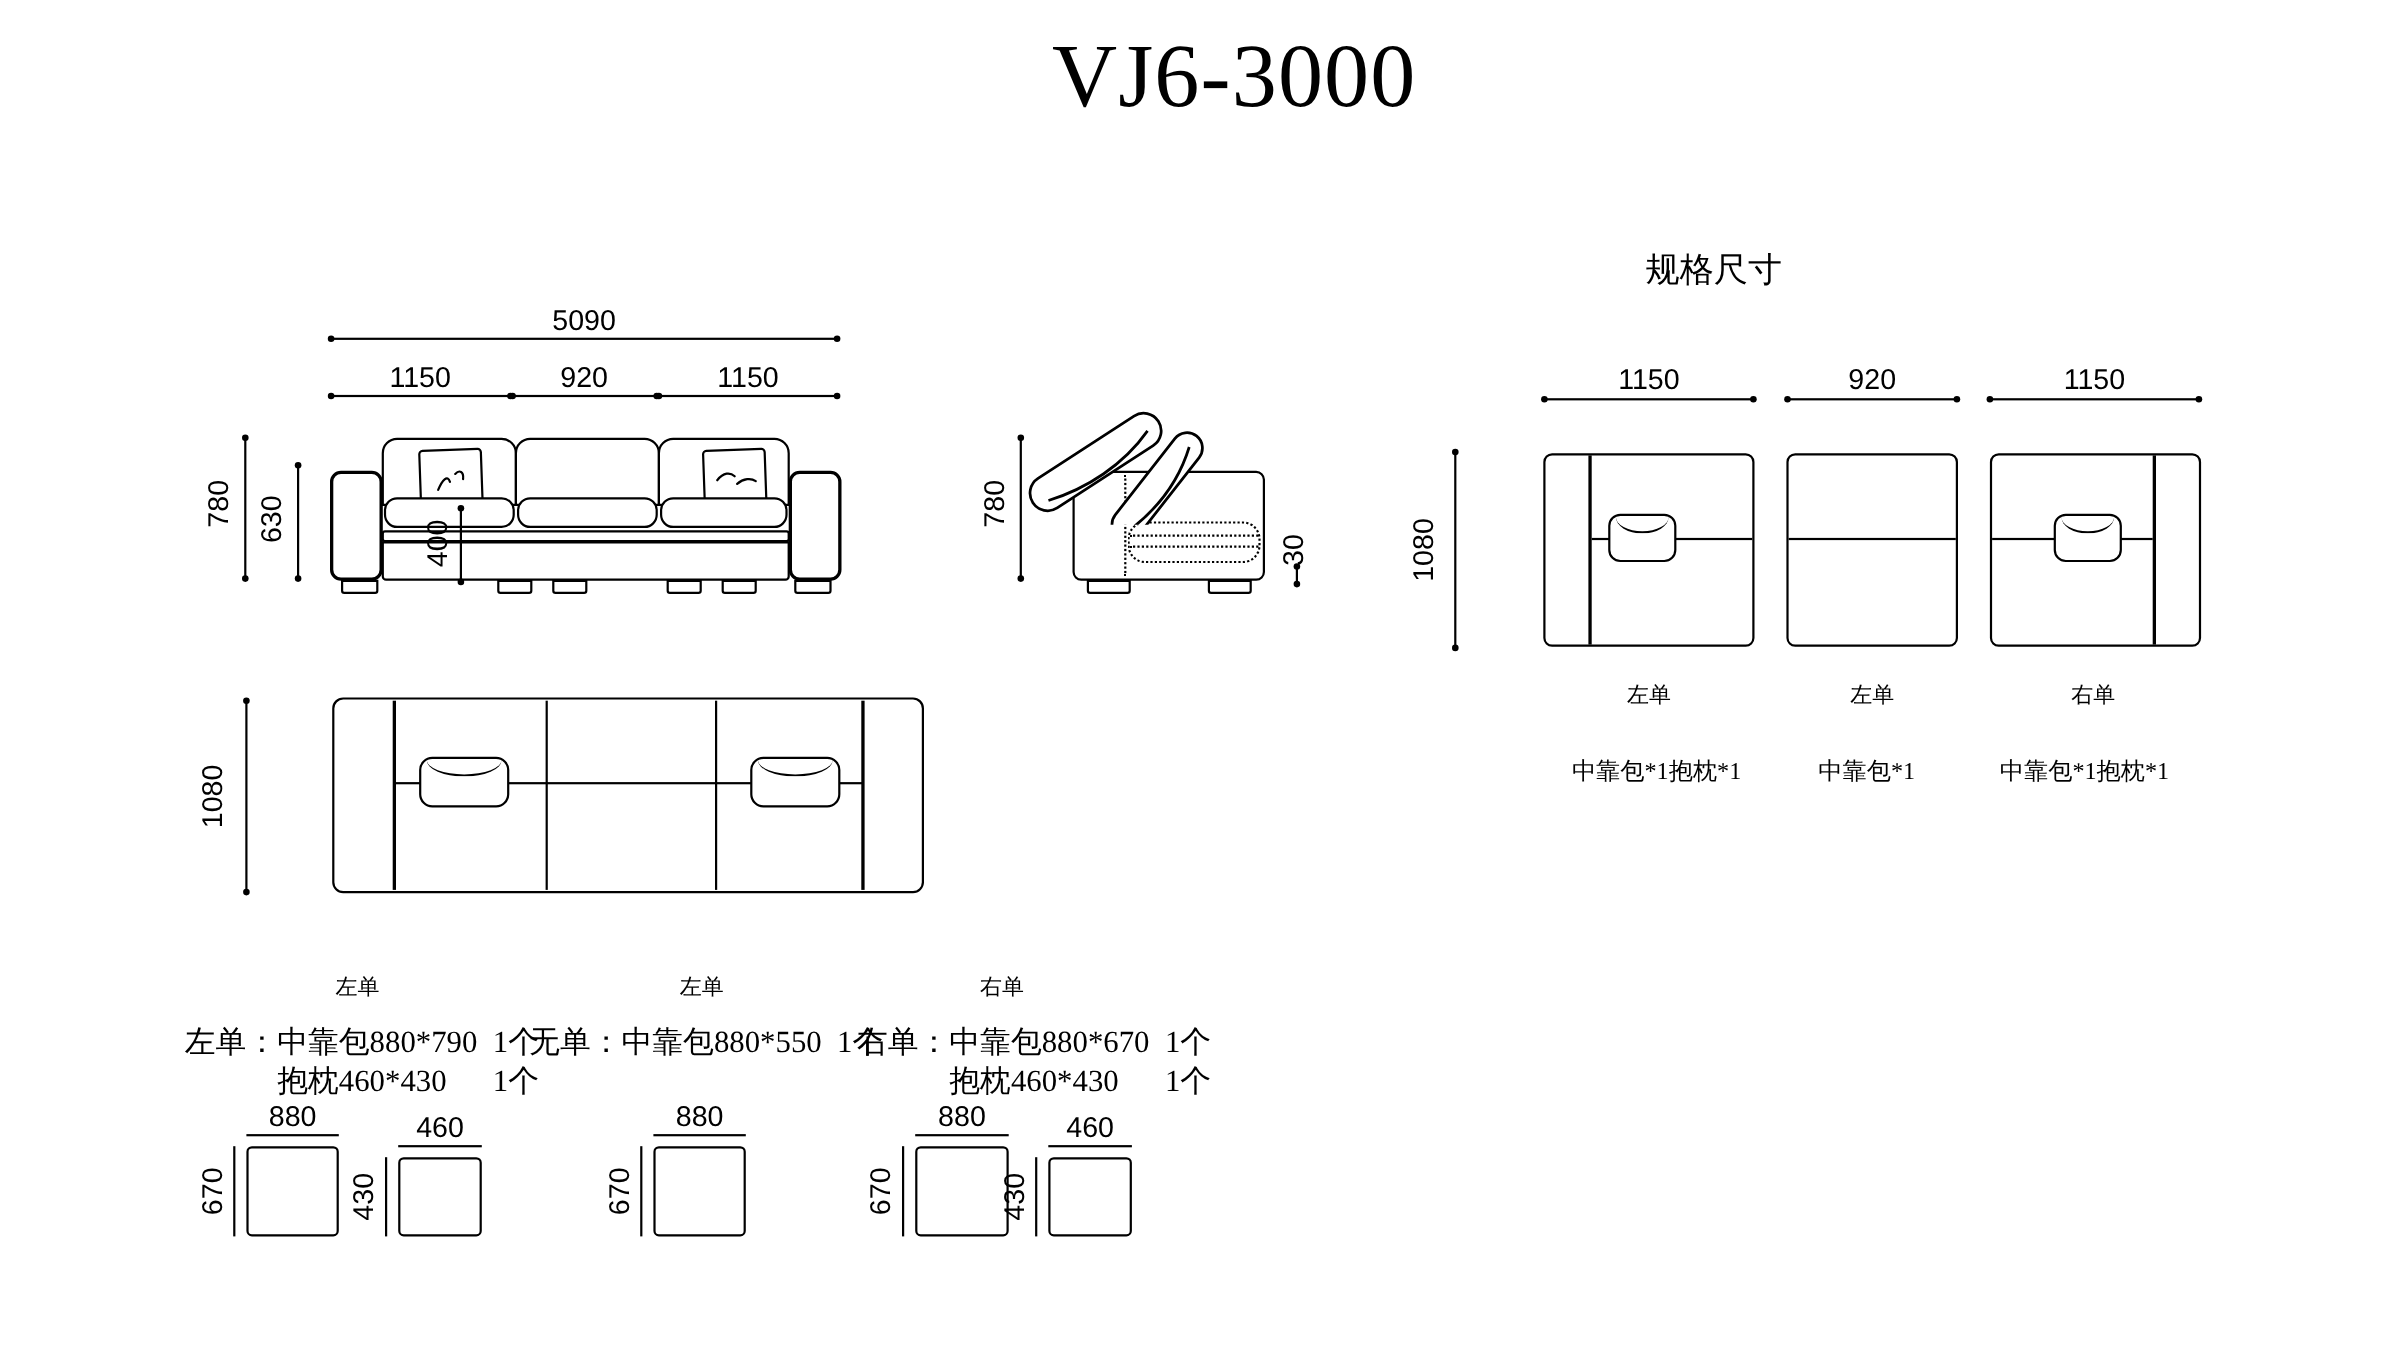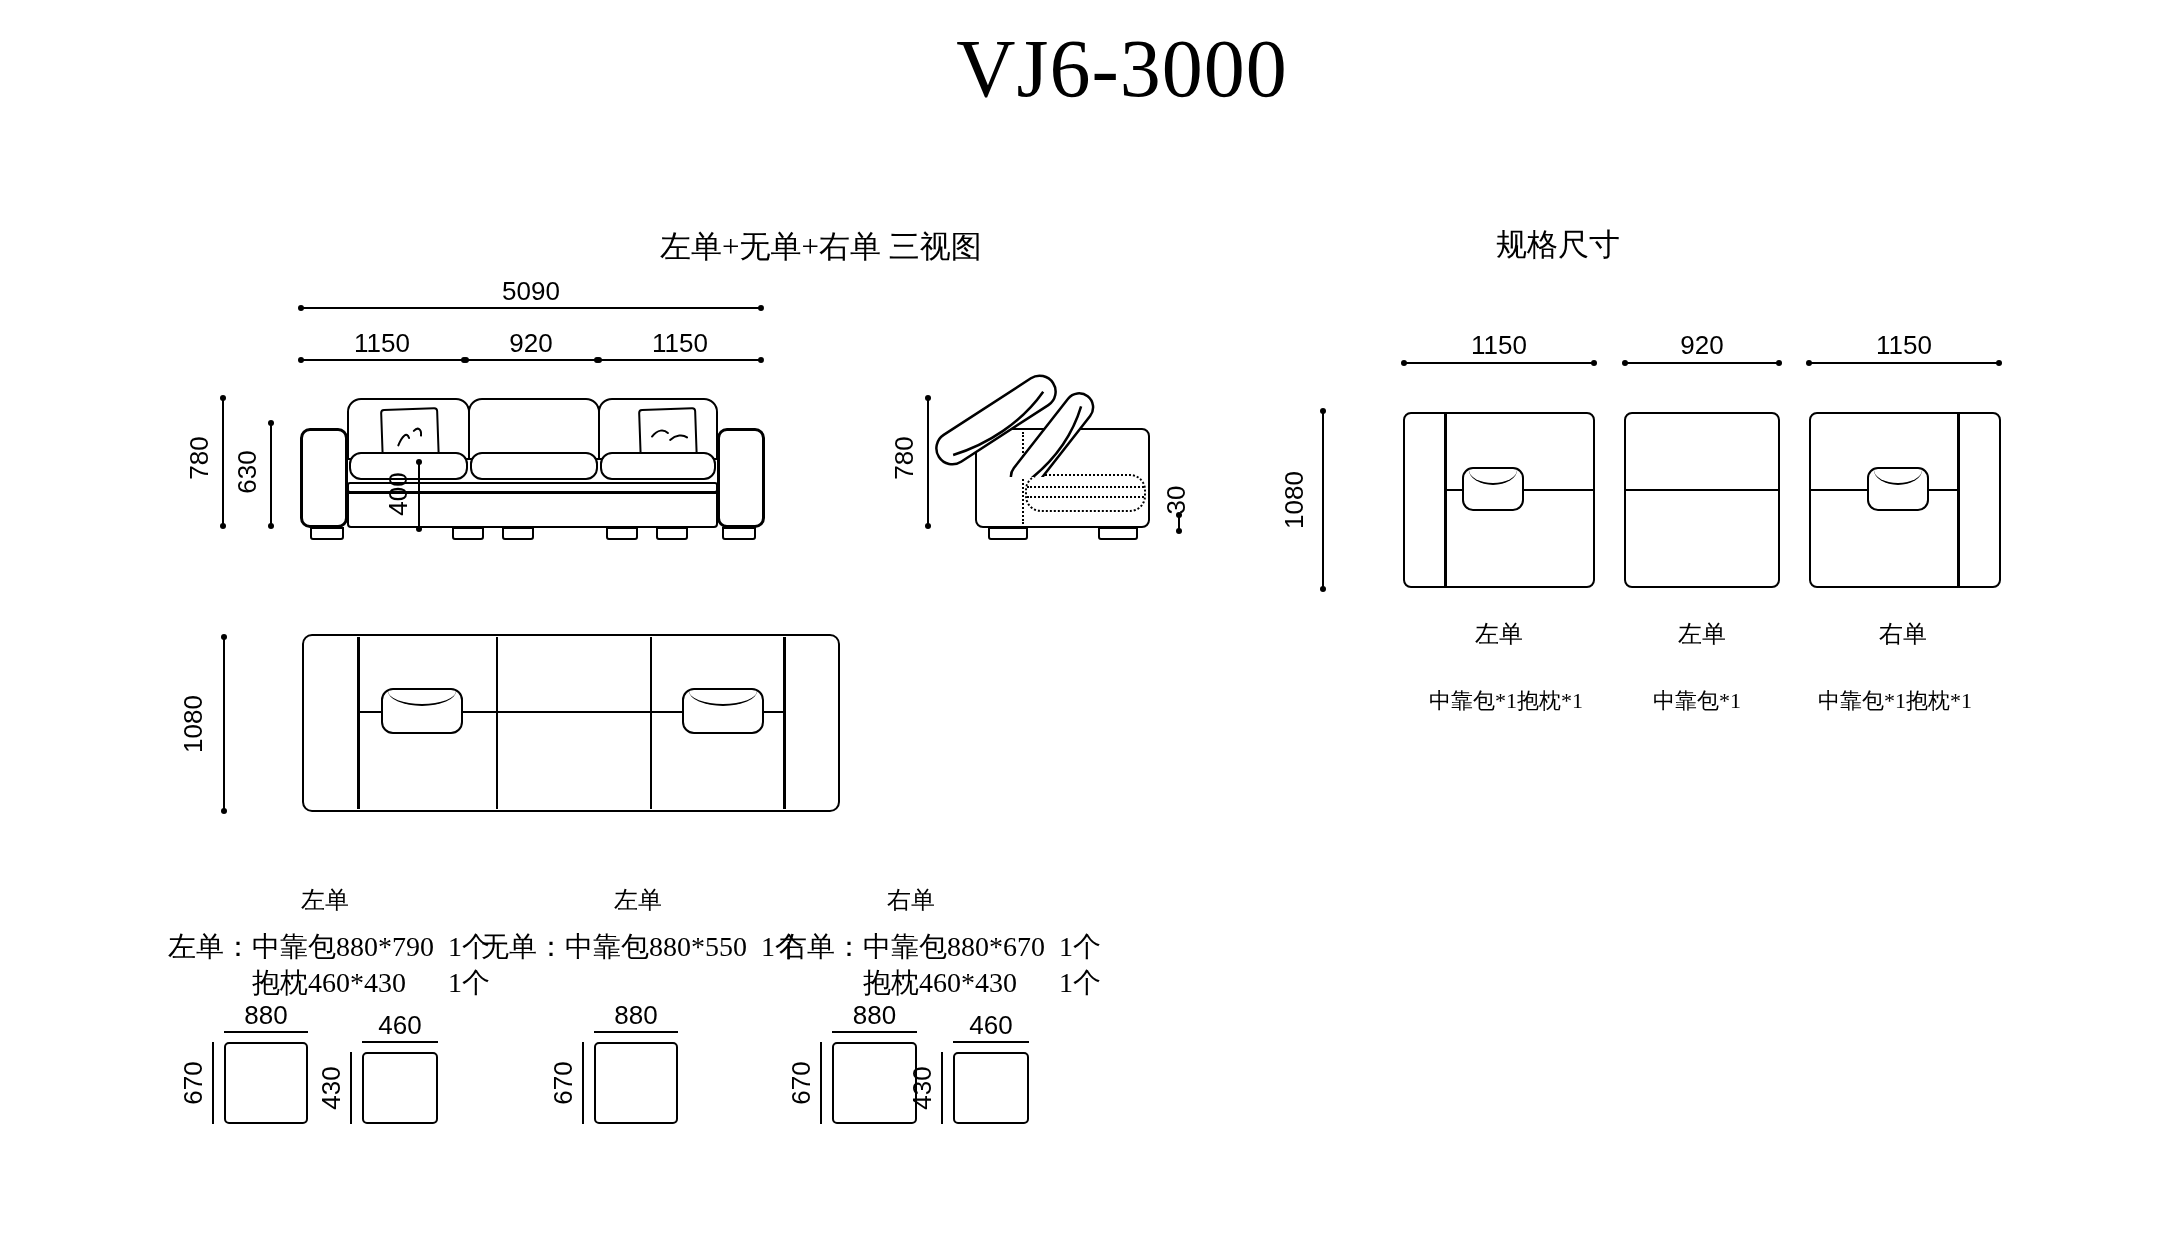--- a/index.html
+++ b/index.html
@@ -25,32 +25,31 @@
   
   .box{position:absolute;border:2px solid #000;background:#fff;box-sizing:border-box;}
   .b3{border-width:3px;}
   .b25{border-width:2.5px;}
   .leg{position:absolute;height:13px;border:2px solid #000;background:#fff;box-sizing:border-box;border-radius:0 0 3px 3px;}
   .arc{position:absolute;left:5px;right:5px;top:1px;height:13px;border-bottom:2.5px solid #000;
        border-radius:0 0 50% 50% / 0 0 100% 100%;}
   .dot-v{position:absolute;width:0;border-left:2px dotted #000;}
   .dot-h{position:absolute;height:0;border-top:2px dotted #000;}
   .dot-box{position:absolute;border:2px dotted #000;border-radius:16px;box-sizing:border-box;}
-  .clabel{position:absolute;transform:translateX(-50%);font-size:24px;white-space:nowrap;}
+  .clabel{position:absolute;transform:translateX(-50%);font-size:20px;white-space:nowrap;}
   .cnote{position:absolute;transform:translateX(-50%);font-size:22px;white-space:nowrap;}
   .spec-line{position:absolute;font-size:28px;white-space:pre;}
   svg{display:block;}
 </style>
 </head>
 <body>
 
 <div id="canvas">
 
   <div class="title">VJ6-3000</div>
-  <div class="h1 cjk" style="left:660px;top:226px;">左单+无单+右单  三视图</div>
   <div class="h1 cjk" style="left:1496px;top:224px;">规格尺寸</div>
 
   <div class="dim-num" style="left:481px;top:276px;width:100px;">5090</div>
   <div class="dim-h" style="left:300px;top:307px;width:462px;"></div>
 
   <div class="dim-num" style="left:332px;top:328px;width:100px;">1150</div>
   <div class="dim-num" style="left:481px;top:328px;width:100px;">920</div>
   <div class="dim-num" style="left:630px;top:328px;width:100px;">1150</div>
   <div class="dim-h" style="left:300px;top:359px;width:165px;"></div>
   <div class="dim-h" style="left:465px;top:359px;width:133px;"></div>

